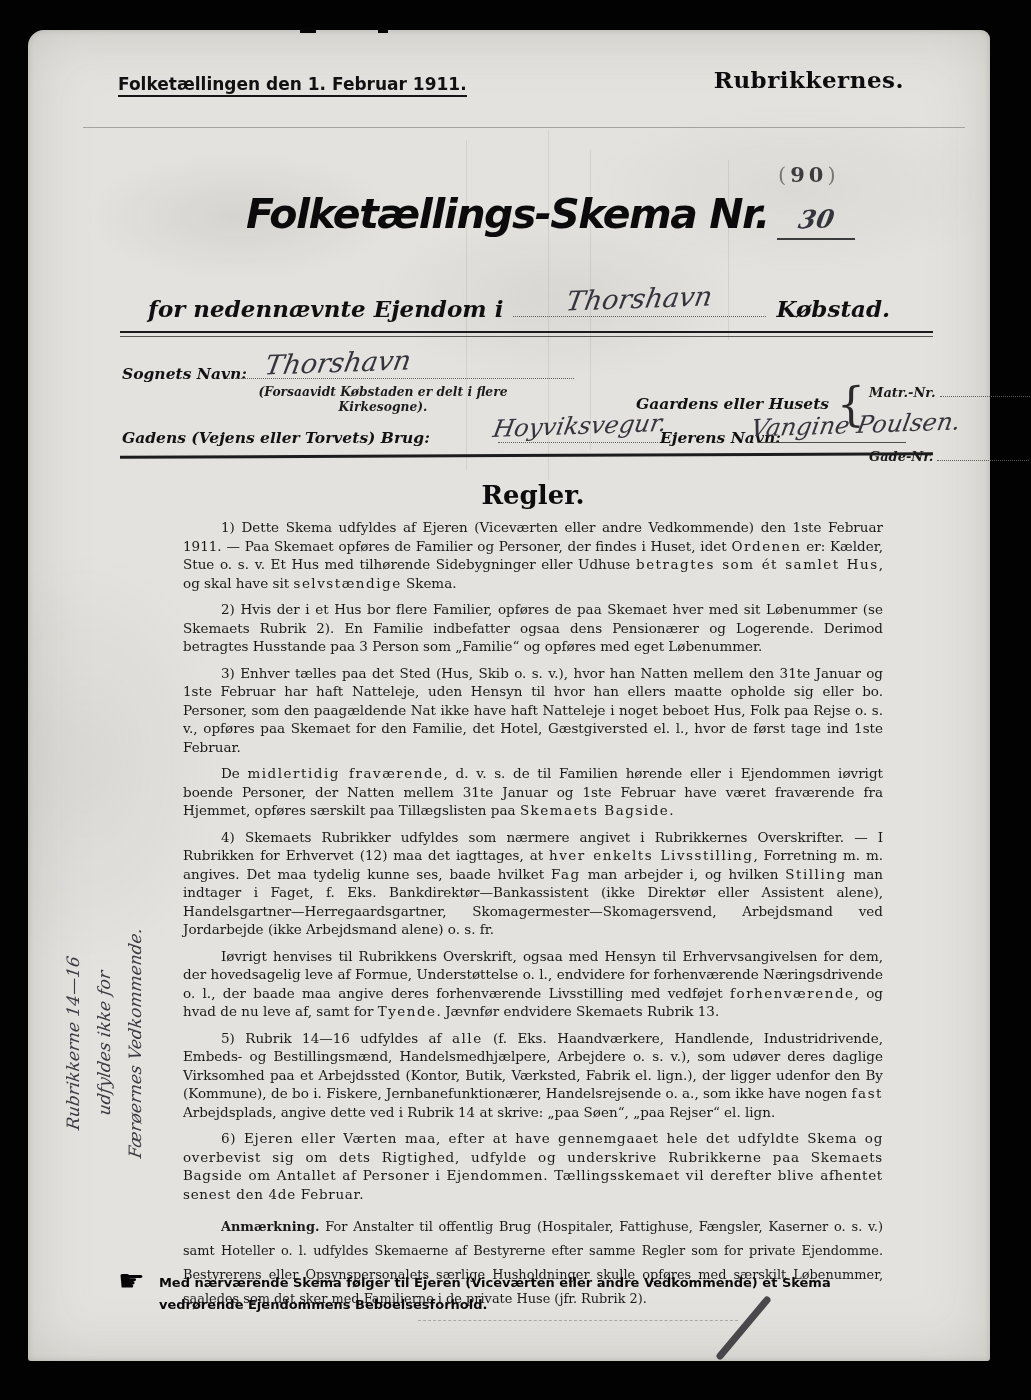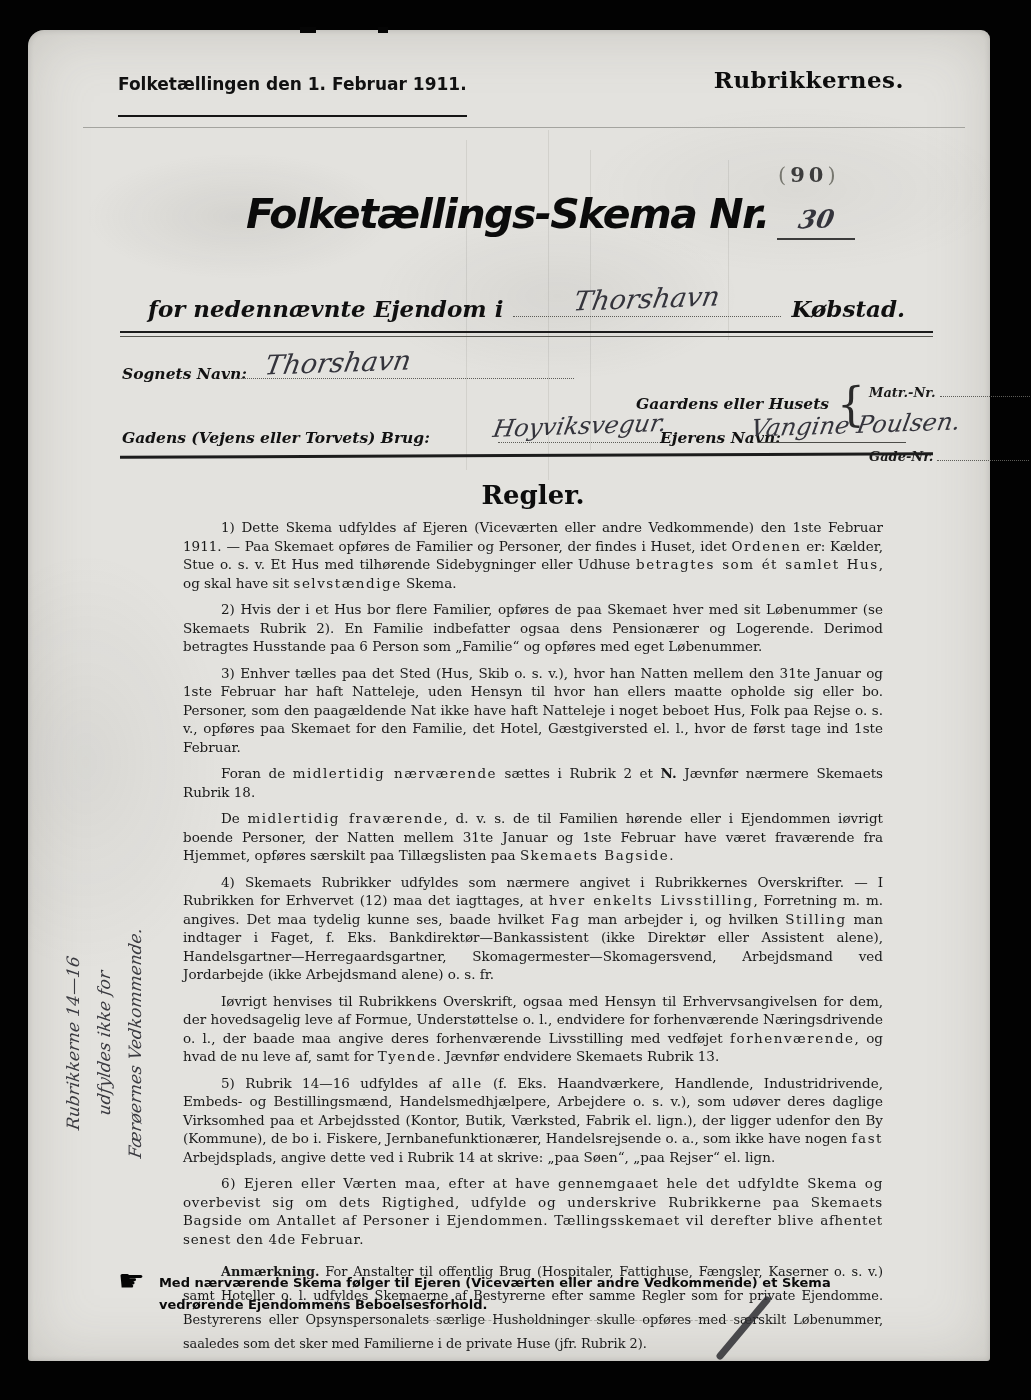--- a/index.html
+++ b/index.html
@@ -12,39 +12,39 @@
     background:
       radial-gradient(220px 90px at 22% 14%, rgba(90,90,85,.10), transparent 70%),
       radial-gradient(260px 120px at 55% 20%, rgba(90,90,85,.08), transparent 70%),
       radial-gradient(200px 300px at 6% 55%, rgba(90,90,85,.07), transparent 70%),
       radial-gradient(300px 120px at 80% 12%, rgba(90,90,85,.06), transparent 70%);}
   .notch{position:absolute;top:-3px;height:6px;background:#050505;}
   .bleed-v{position:absolute;width:1px;background:#6a6a66;opacity:.14;}
   .hairline{position:absolute;height:1px;background:#8f8f8a;opacity:.75;}
 
   .hdr-left{position:absolute;left:90px;top:44px;font-family:"DejaVu Sans",sans-serif;
-    font-weight:bold;font-size:17px;color:#111;border-bottom:2.5px solid #151515;padding-bottom:21px;}
+    font-weight:bold;font-size:17px;color:#111;border-bottom:2.5px solid #151515;padding-bottom:1px;}
   .hdr-right{position:absolute;right:86px;top:36px;font-weight:bold;font-size:23px;color:#0d0d0d;letter-spacing:.5px;}
 
   .stamp{position:absolute;left:750px;top:132px;font-size:21px;font-weight:bold;color:#3c3c3c;letter-spacing:4px;}
   .stamp .paren{color:#77776f;font-weight:normal;}
 
   .title-row{position:absolute;left:218px;top:160px;white-space:nowrap;
     font-family:"DejaVu Sans",sans-serif;font-style:italic;font-weight:bold;
     font-size:41px;letter-spacing:-1.5px;color:#0b0b0b;}
   .title-num-line{display:inline-block;border-bottom:2px solid #3b3b3b;min-width:78px;text-align:center;
     margin-left:8px;vertical-align:baseline;}
   .title-num{font-size:25px;letter-spacing:0;}
 
   .hand{display:inline-block;font-family:"DejaVu Serif",serif;font-style:italic;color:#34343c;
     transform:skewX(-12deg) rotate(-2deg);white-space:nowrap;}
   .hand-big{font-size:27px;}
   .hand-med{font-size:24px;}
 
-  .prop-row{position:absolute;left:120px;right:85px;top:252px;display:flex;align-items:baseline;gap:10px;}
+  .prop-row{position:absolute;left:120px;right:100px;top:252px;display:flex;align-items:baseline;gap:10px;}
   .lbl-big{font-weight:bold;font-style:italic;font-size:23px;color:#101010;white-space:nowrap;}
   .fill{flex:1;border-bottom:1.6px dotted #5d5d58;position:relative;height:34px;}
   .fill .hand{position:absolute;left:0;right:0;bottom:2px;text-align:center;}
 
   .rule-double{position:absolute;left:92px;right:57px;top:301px;height:3px;
     border-top:2.5px solid #1b1b1b;border-bottom:1px solid #55554f;}
   .rule-thick{position:absolute;left:92px;right:57px;top:424px;height:2.5px;background:#1c1c1c;transform:rotate(-.25deg);}
 
   .lbl-med{font-weight:bold;font-style:italic;font-size:15.5px;color:#121212;white-space:nowrap;}
   .lbl-sm{font-weight:bold;font-style:italic;font-size:13px;color:#1a1a1a;white-space:nowrap;margin-top:43px;}
@@ -117,20 +117,21 @@
         </span>
       <span class="lbl-big">Købstad.</span>
     </div>
 
     <div class="rule-double"></div>
 
     <div class="parish-label lbl-med">Sognets Navn:</div>
     <div class="parish-line">
         <span class="hand hand-big">Thorshavn</span>
       </div>
+    <div class="parish-note">(Forsaavidt Købstaden er delt i flere Kirkesogne).</div>
 
     <div class="farm-group">
       <span class="lbl-med">Gaardens eller Husets</span>
       <span class="brace">{</span>
       <span class="farm-stack">
         <span class="farm-row">
             <span class="lbl-sm">Matr.-Nr.</span>
             <span class="dots"></span>
           </span>
         <span class="farm-row">
@@ -148,23 +149,22 @@
     <div class="owner-line">
         <span class="hand hand-med">Vangine Poulsen.</span>
       </div>
 
     <div class="rule-thick"></div>
 
     <div class="rules">
       <h2>Regler.</h2>
       <div>
           <p class="rule-para"><span>1) Dette Skema udfyldes af Ejeren (Viceværten eller andre Vedkommende) den 1ste Februar 1911. — Paa Skemaet opføres de Familier og Personer, der findes i Huset, idet </span><span class="ls1">Ordenen</span><span> er: Kælder, Stue o. s. v. Et Hus med tilhørende Sidebygninger eller Udhuse </span><span class="ls1">betragtes som ét samlet Hus</span><span>, og skal have sit </span><span class="ls1">selvstændige</span><span> Skema.</span></p>
-          <p class="rule-para gap"><span>2) Hvis der i et Hus bor flere Familier, opføres de paa Skemaet hver med sit Løbenummer (se Skemaets Rubrik 2). En Familie indbefatter ogsaa dens Pensionærer og Logerende. Derimod betragtes Husstande paa 6 Person som „Familie“ og opføres med eget Løbenummer.</span></p>
+          <p class="rule-para gap"><span>2) Hvis der i et Hus bor flere Familier, opføres de paa Skemaet hver med sit Løbenummer (se Skemaets Rubrik 2). En Familie indbefatter ogsaa dens Pensionærer og Logerende. Derimod betragtes Husstande paa 3 Person som „Familie“ og opføres med eget Løbenummer.</span></p>
           <p class="rule-para gap"><span>3) Enhver tælles paa det Sted (Hus, Skib o. s. v.), hvor han Natten mellem den 31te Januar og 1ste Februar har haft Natteleje, uden Hensyn til hvor han ellers maatte opholde sig eller bo. Personer, som den paagældende Nat ikke have haft Natteleje i noget beboet Hus, Folk paa Rejse o. s. v., opføres paa Skemaet for den Familie, det Hotel, Gæstgiversted el. l., hvor de først tage ind 1ste Februar.</span></p>
-          <p class="rule-para"><span>Foran de </span><span class="ls1">midlertidig nærværende</span><span> sættes i Rubrik 2 et </span><span class="b">N.</span><span> Jævnfør nærmere Skemaets Rubrik 18.</span></p>
           <p class="rule-para"><span>De </span><span class="ls1">midlertidig fraværende</span><span>, d. v. s. de til Familien hørende eller i Ejendommen iøvrigt boende Personer, der Natten mellem 31te Januar og 1ste Februar have været fraværende fra Hjemmet, opføres særskilt paa Tillægslisten paa </span><span class="ls1">Skemaets Bagside</span><span>.</span></p>
           <p class="rule-para gap"><span>4) Skemaets Rubrikker udfyldes som nærmere angivet i Rubrikkernes Overskrifter. — I Rubrikken for Erhvervet (12) maa det iagttages, at </span><span class="ls1">hver enkelts Livsstilling</span><span>, Forretning m. m. angives. Det maa tydelig kunne ses, baade hvilket </span><span class="ls1">Fag</span><span> man arbejder i, og hvilken </span><span class="ls1">Stilling</span><span> man indtager i Faget, f. Eks. Bankdirektør—Bankassistent (ikke Direktør eller Assistent alene), Handelsgartner—Herregaardsgartner, Skomagermester—Skomagersvend, Arbejdsmand ved Jordarbejde (ikke Arbejdsmand alene) o. s. fr.</span></p>
           <p class="rule-para"><span>Iøvrigt henvises til Rubrikkens Overskrift, ogsaa med Hensyn til Erhvervsangivelsen for dem, der hovedsagelig leve af Formue, Understøttelse o. l., endvidere for forhenværende Næringsdrivende o. l., der baade maa angive deres forhenværende Livsstilling med vedføjet </span><span class="ls1">forhenværende</span><span>, og hvad de nu leve af, samt for </span><span class="ls1">Tyende</span><span>. Jævnfør endvidere Skemaets Rubrik 13.</span></p>
           <p class="rule-para gap"><span>5) Rubrik 14—16 udfyldes af </span><span class="ls1">alle</span><span> (f. Eks. Haandværkere, Handlende, Industridrivende, Embeds- og Bestillingsmænd, Handelsmedhjælpere, Arbejdere o. s. v.), som udøver deres daglige Virksomhed paa et Arbejdssted (Kontor, Butik, Værksted, Fabrik el. lign.), der ligger udenfor den By (Kommune), de bo i. Fiskere, Jernbanefunktionærer, Handelsrejsende o. a., som ikke have nogen </span><span class="ls1">fast</span><span> Arbejdsplads, angive dette ved i Rubrik 14 at skrive: „paa Søen“, „paa Rejser“ el. lign.</span></p>
           <p class="rule-para gap"><span class="ls2">6) Ejeren eller Værten maa, efter at have gennemgaaet hele det udfyldte Skema og overbevist sig om dets Rigtighed, udfylde og underskrive Rubrikkerne paa Skemaets Bagside om Antallet af Personer i Ejendommen. Tællingsskemaet vil derefter blive afhentet senest den 4de Februar.</span></p>
           <p class="rule-para gap small"><span class="b">Anmærkning.</span><span> For Anstalter til offentlig Brug (Hospitaler, Fattighuse, Fængsler, Kaserner o. s. v.) samt Hoteller o. l. udfyldes Skemaerne af Bestyrerne efter samme Regler som for private Ejendomme. Bestyrerens eller Opsynspersonalets særlige Husholdninger skulle opføres med særskilt Løbenummer, saaledes som det sker med Familierne i de private Huse (jfr. Rubrik 2).</span></p>
         </div>
     </div>
 
     <div class="margin-note">

